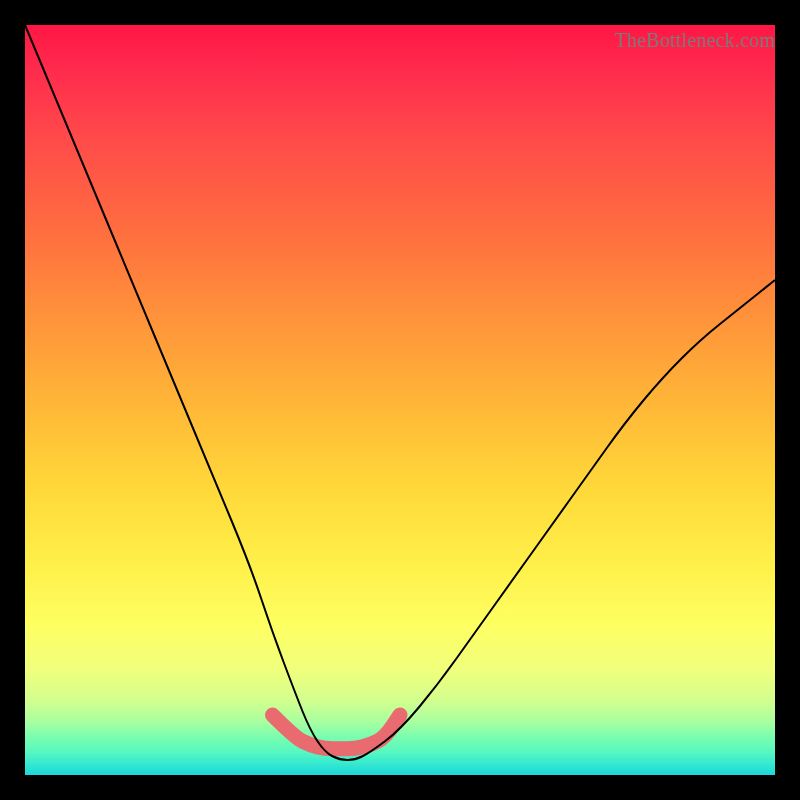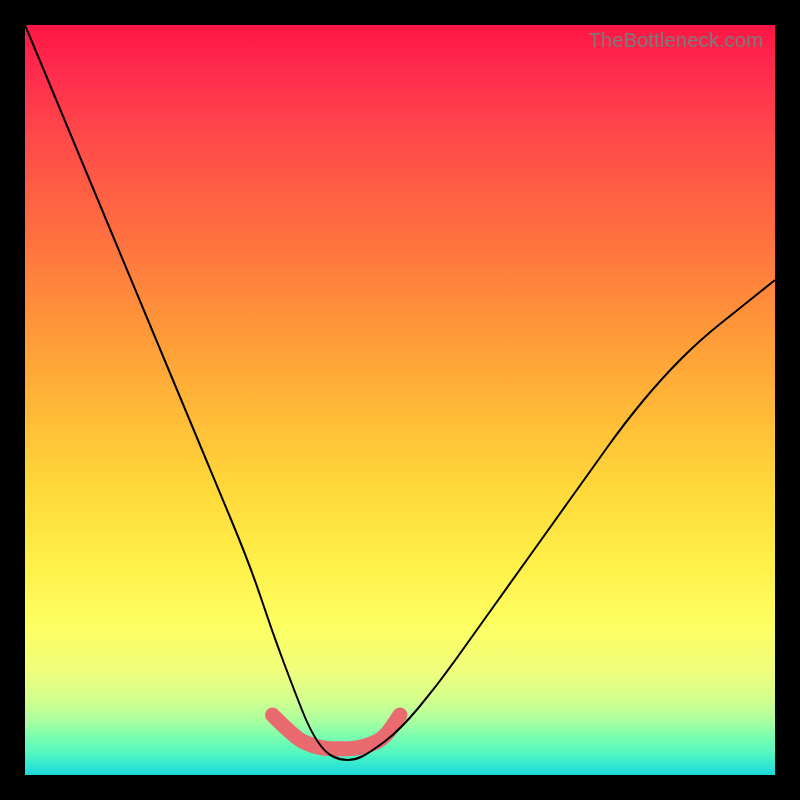--- a/index.html
+++ b/index.html
@@ -40,26 +40,27 @@
       #a6ffa0 93%,
       #78fdb0 95%,
       #56f7c0 97%,
       #35e9d0 98.5%,
       #1ad7da 100%
     );
   }
   .watermark {
     position: absolute;
     top: 4px;
-    right: 12px;
+    right: 0;
     color: #7b7b7b;
     font-size: 20px;
     font-weight: 500;
     letter-spacing: 0.2px;
     user-select: none;
+    font-family: Liberation Serif, serif;
   }
   svg.curve-layer {
     position: absolute;
     left: 0;
     top: 0;
     width: 750px;
     height: 750px;
     overflow: visible;
   }
 </style>

